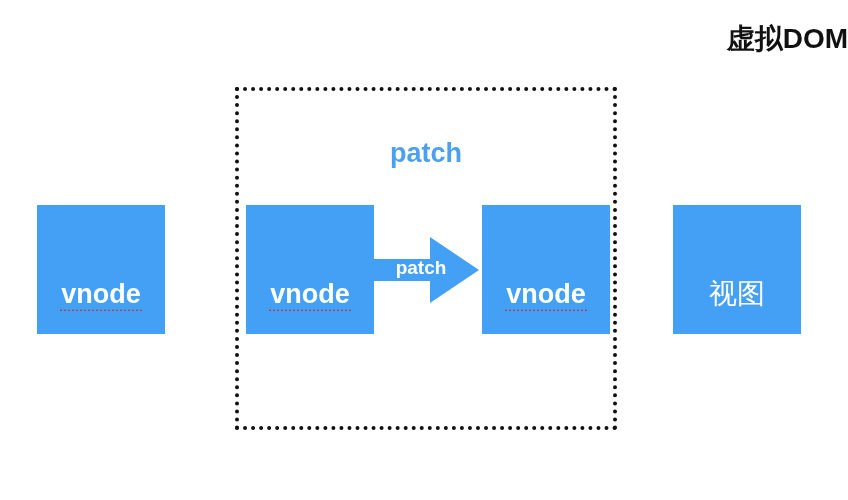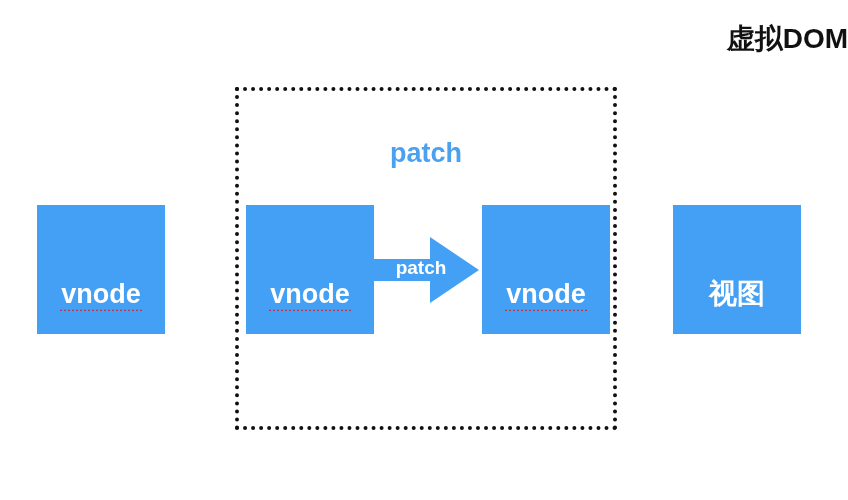--- a/index.html
+++ b/index.html
@@ -82,21 +82,21 @@
     position: relative;
     font-size: 27px;
     font-weight: bold;
     color: #ffffff;
     line-height: 30px;
     white-space: nowrap;
     display: inline-block;
     margin-top: 48px;
   }
   .node-label.cjk {
-    font-weight: bold;
+    font-weight: normal;
     font-size: 28px;
   }
   
   .node-label.spell::after {
     content: "";
     position: absolute;
     left: -2px;
     right: -2px;
     bottom: -2px;
     height: 3px;

